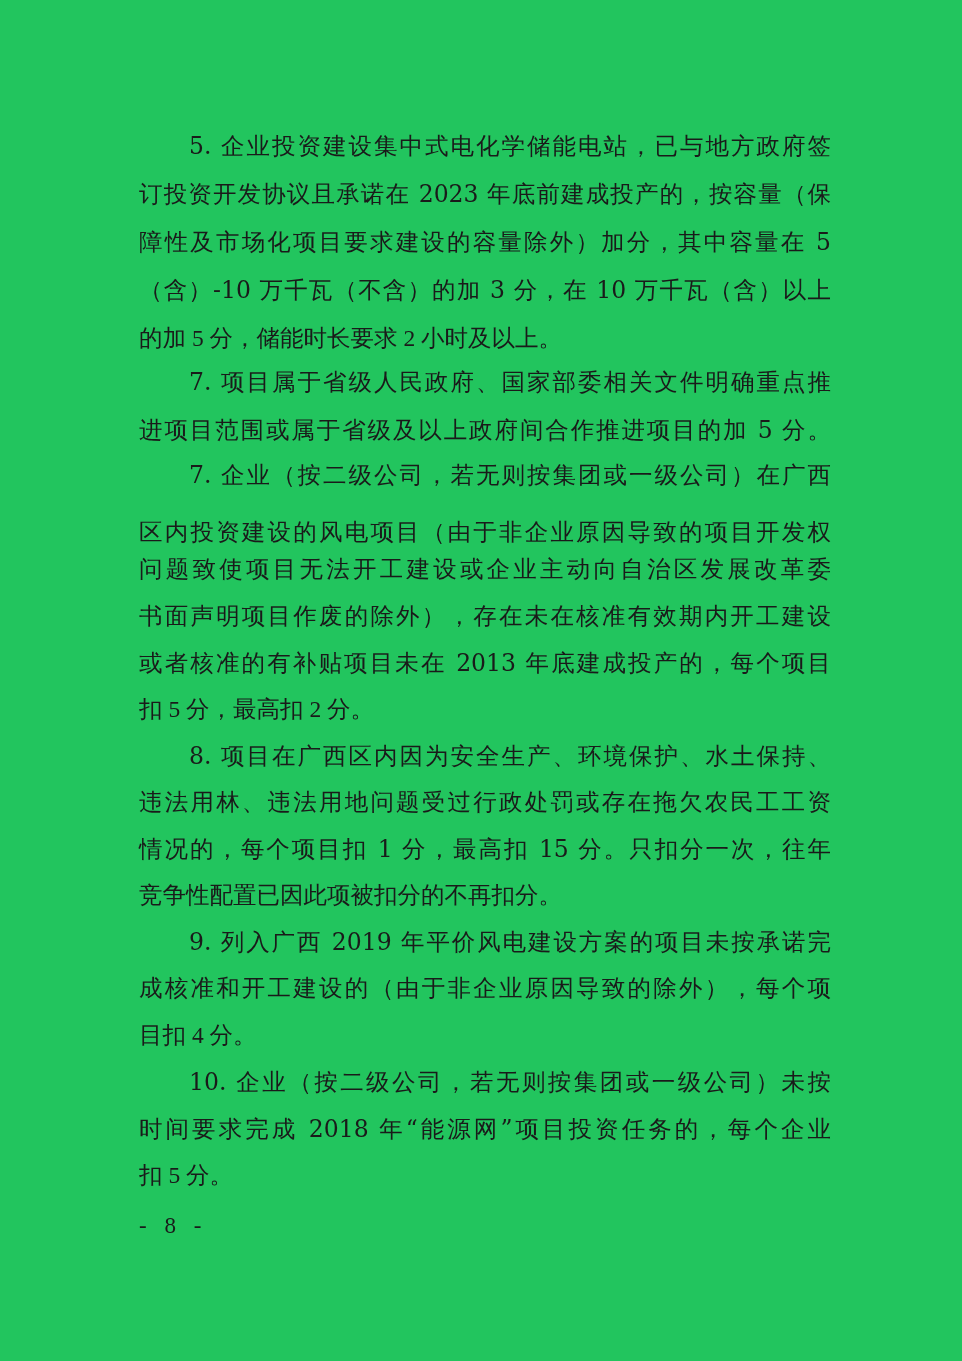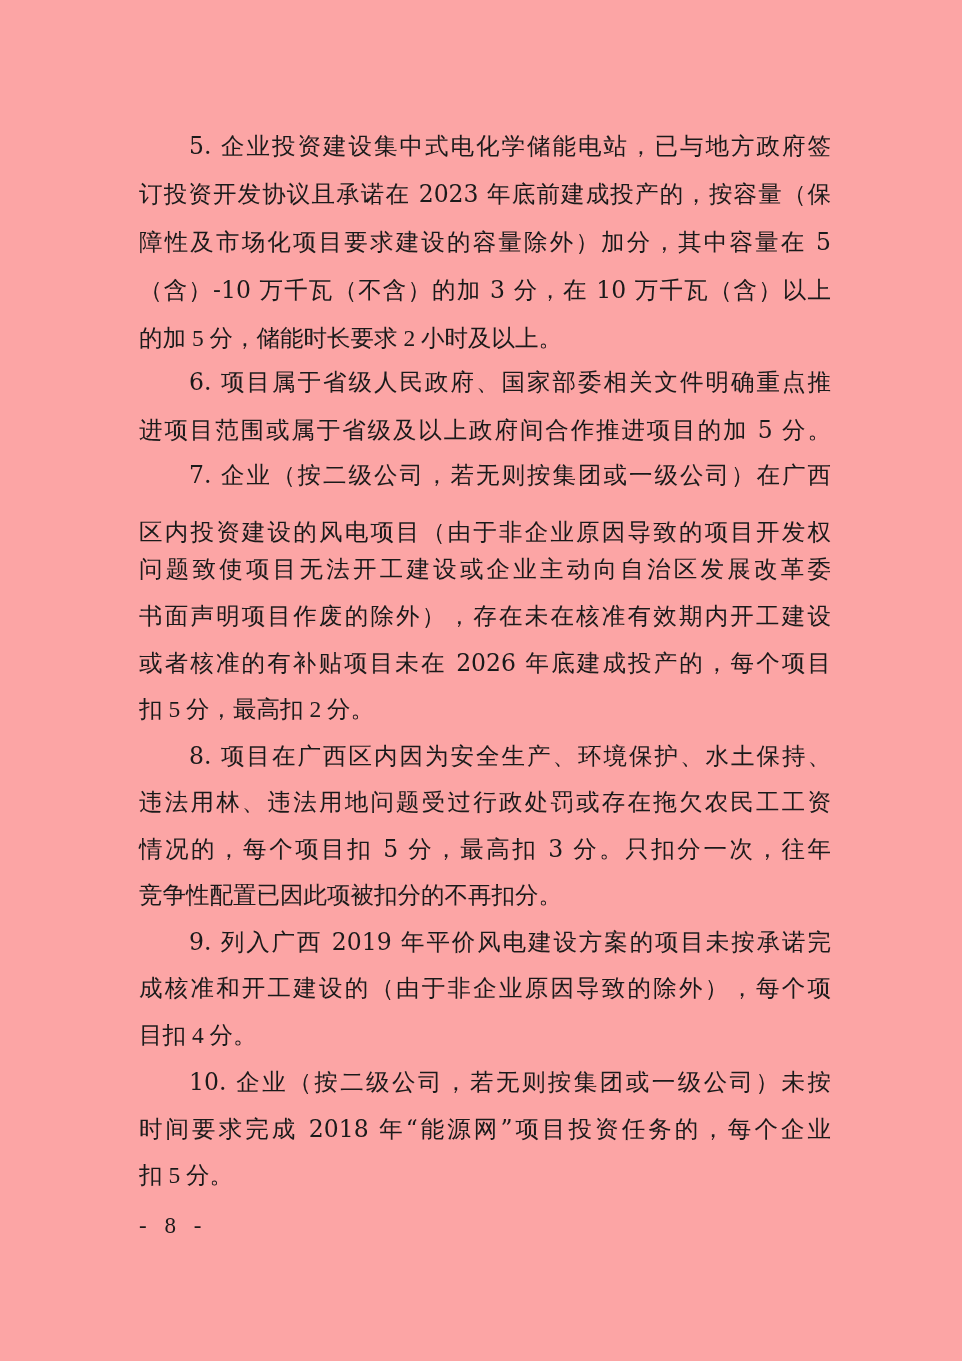--- a/index.html
+++ b/index.html
@@ -12,21 +12,21 @@
       height: 1361px;
       position: relative;
       overflow: hidden;
       font-family: "DejaVu Serif", "Liberation Serif", serif;
       color: #1a1a1a;
     }
     .page {
       position: absolute;
       left: 0; top: 0;
       width: 962px; height: 1361px;
-      background: #fca5a5;
+      background: #22c55e;
     }
     .line {
       position: absolute;
       left: 139px;
       width: 692px;
       height: 40px;
       font-size: 23.5px;
       line-height: 40px;
       white-space: nowrap;
       text-align: justify;
@@ -58,37 +58,37 @@
 
   <div>
     <div class="line indent" style="top:126px">5. 企业投资建设集中式电化学储能电站，已与地方政府签</div>
     <div class="line" style="top:174px">订投资开发协议且承诺在 2023 年底前建成投产的，按容量（保</div>
     <div class="line" style="top:222px">障性及市场化项目要求建设的容量除外）加分，其中容量在 5</div>
     <div class="line" style="top:270px">（含）-10 万千瓦（不含）的加 3 分，在 10 万千瓦（含）以上</div>
     <div class="line last" style="top:318px">的加 5 分，储能时长要求 2 小时及以上。</div>
   </div>
 
   <div>
-    <div class="line indent" style="top:362px">6. 项目属于省级人民政府、国家部委相关文件明确重点推</div>
+    <div class="line indent" style="top:362px">7. 项目属于省级人民政府、国家部委相关文件明确重点推</div>
     <div class="line" style="top:410px">进项目范围或属于省级及以上政府间合作推进项目的加 5 分。</div>
   </div>
 
   <div>
     <div class="line indent" style="top:455px">7. 企业（按二级公司，若无则按集团或一级公司）在广西</div>
     <div class="line" style="top:512px">区内投资建设的风电项目（由于非企业原因导致的项目开发权</div>
     <div class="line" style="top:549px">问题致使项目无法开工建设或企业主动向自治区发展改革委</div>
     <div class="line" style="top:596px">书面声明项目作废的除外），存在未在核准有效期内开工建设</div>
-    <div class="line" style="top:643px">或者核准的有补贴项目未在 2026 年底建成投产的，每个项目</div>
+    <div class="line" style="top:643px">或者核准的有补贴项目未在 2013 年底建成投产的，每个项目</div>
     <div class="line last" style="top:689px">扣 5 分，最高扣 2 分。</div>
   </div>
 
   <div>
     <div class="line indent" style="top:736px">8. 项目在广西区内因为安全生产、环境保护、水土保持、</div>
     <div class="line" style="top:782px">违法用林、违法用地问题受过行政处罚或存在拖欠农民工工资</div>
-    <div class="line" style="top:829px">情况的，每个项目扣 5 分，最高扣 3 分。只扣分一次，往年</div>
+    <div class="line" style="top:829px">情况的，每个项目扣 1 分，最高扣 15 分。只扣分一次，往年</div>
     <div class="line last" style="top:875px">竞争性配置已因此项被扣分的不再扣分。</div>
   </div>
 
   <div>
     <div class="line indent" style="top:922px">9. 列入广西 2019 年平价风电建设方案的项目未按承诺完</div>
     <div class="line" style="top:968px">成核准和开工建设的（由于非企业原因导致的除外），每个项</div>
     <div class="line last" style="top:1015px">目扣 4 分。</div>
   </div>
 
   <div>

